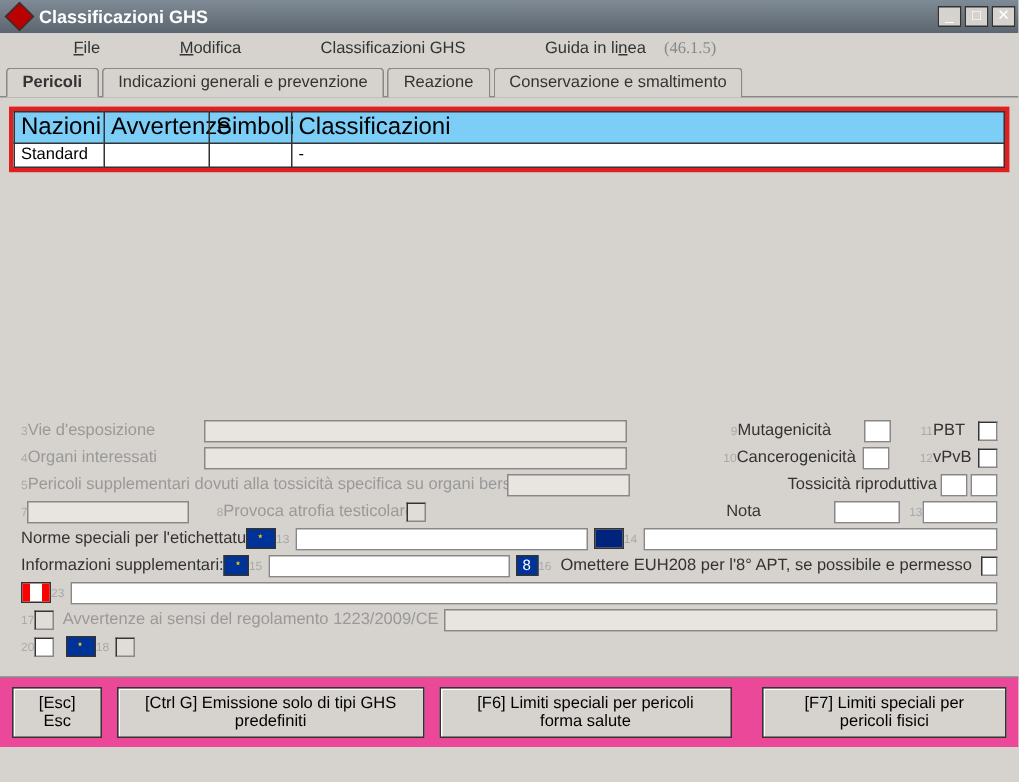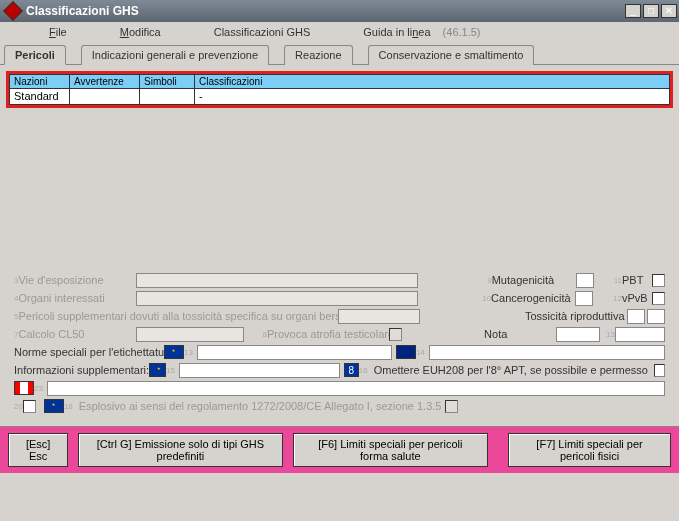--- a/index.html
+++ b/index.html
@@ -7,31 +7,31 @@
 
 .titlebar { background: linear-gradient(#7e8a95, #5c6670); height: 22px; display: flex; align-items: center; padding: 0 2px; color: #fff; }
 .titlebar .diamond { width: 14px; height: 14px; transform: rotate(45deg); background: #b00; border: 1px solid #333; margin: 0 6px 0 4px; }
 .titlebar .title { flex: 1; font-weight: bold; font-size: 12px; }
 .winbtns { display: flex; gap: 2px; }
 .winbtn { width: 16px; height: 14px; background: #d6d3ce; border: 1px solid #333; display: flex; align-items: center; justify-content: center; font-size: 10px; font-family: Arial; line-height: 1; cursor: pointer; }
 
 .menubar { height: 20px; background: #d6d3ce; display: flex; align-items: center; gap: 12px; padding: 0 8px; color: #333; }
 .menubar .menu-item { cursor: pointer; margin-left: 41px; }
 .menubar .menu-item span.ul { text-decoration: underline; }
-.menubar .ver { color: #888; }
+.menubar .ver { color: #888; font-family: Liberation Serif, serif; }
 
 .tabbar { display: flex; padding: 2px 4px 0 4px; background: #d6d3ce; border-bottom: 1px solid #888; }
-.tab { padding: 3px 10px; background: #d6d3ce; border: 1px solid #888; border-bottom: none; border-radius: 3px 3px 0 0; margin-right: 15px; cursor: pointer; position: relative; top: 1px; color: #333; }
+.tab { padding: 3px 10px; background: #d6d3ce; border: 1px solid #888; border-bottom: none; border-radius: 3px 3px 0 0; margin-right: 2px; cursor: pointer; position: relative; top: 1px; color: #333; }
 .tab.active { background: #d6d3ce; font-weight: bold; z-index: 2; border-bottom: 1px solid #d6d3ce; }
 
 .content { padding: 6px; }
 
 .table-wrap { border: 3px solid #e02020; padding: 0; background: #fff; }
 .table-head { display: flex; background: #7ccef7; }
-.th { border: 1px solid #333; border-right: none; padding: 1px 4px; color: #000; font-size: 10px; }
+.th { border: 1px solid #333; border-right: none; padding: 1px 4px; color: #000; font-size: 16px; }
 .th:last-child { border-right: 1px solid #333; }
 .th1 { width: 60px; } .th2 { width: 70px; } .th3 { width: 55px; } .th4 { flex: 1; }
 .table-row { display: flex; background: #fff; }
 .td { border: 1px solid #333; border-top: none; border-right: none; padding: 1px 4px; height: 16px; }
 .td:last-child { border-right: 1px solid #333; }
 
 .spacer { height: 160px; background: #d6d3ce; }
 
 .form-area { padding: 4px 8px; color: #888; font-size: 11px; }
 .row { display: flex; align-items: center; margin-bottom: 2px; min-height: 16px; }
@@ -134,21 +134,20 @@
       <span class="lbl" style="width:320px">Pericoli supplementari dovuti alla tossicità specifica su organi bersaglio</span>
       <div class="fld disabled" style="width:82px"></div>
       <div style="flex:1"></div>
       <span class="lbl" style="width:102px;color:#333">Tossicità riproduttiva</span>
       <div class="fld" style="width:18px"></div>
       <div class="fld" style="width:18px;margin-left:2px"></div>
     </div>
 
     <div class="row">
       <span class="supnum">7</span>
-      <span class="lbl" style="width:118px">Calcolo CL50</span>
       <div class="fld disabled" style="width:108px"></div>
       <span style="width:18px"></span>
       <span class="supnum">8</span>
       <span class="lbl" style="width:122px">Provoca atrofia testicolare</span>
       <span class="chk disabled"></span>
       <div style="flex:1"></div>
       <span class="lbl" style="width:72px;color:#333">Nota</span>
       <div class="fld" style="width:44px"></div>
       <span class="supnum" style="margin-left:6px">13</span>
       <div class="fld" style="width:50px"></div>
@@ -174,27 +173,32 @@
       <span class="lbl dark" style="margin-left:6px">Omettere EUH208 per l'8° APT, se possibile e permesso</span>
       <span class="chk" style="margin-left:6px"></span>
     </div>
 
     <div class="row">
       <span class="flag flag-ca"></span>
       <span class="supnum">23</span>
       <div class="fld" style="flex:1;margin-left:4px"></div>
     </div>
 
+    <div class="row">
+      <span class="supnum">17</span>
+      <span class="chk disabled"></span>
+      <span class="lbl" style="margin-left:6px">Avvertenze ai sensi del regolamento 1223/2009/CE</span>
+      <div class="fld disabled" style="flex:1;margin-left:4px"></div>
+    </div>
 
     <div class="row">
       <span class="supnum">20</span>
       <span class="chk"></span>
       <span class="flag flag-eu" style="margin-left:8px"></span>
       <span class="supnum">18</span>
-      <span class="lbl" style="margin-left:6px">Esplosivo ai sensi del regolamento 1272/2008/CE Allegato I, sezione 1.3.5</span>
       <span class="chk disabled" style="margin-left:4px"></span>
     </div>
 
   </div>
 </div>
 
 <div class="bottombar">
   <button class="btn">[Esc] Esc</button>
   <button class="btn">[Ctrl G] Emissione solo di tipi GHS predefiniti</button>
   <button class="btn">[F6] Limiti speciali per pericoli forma salute</button>

